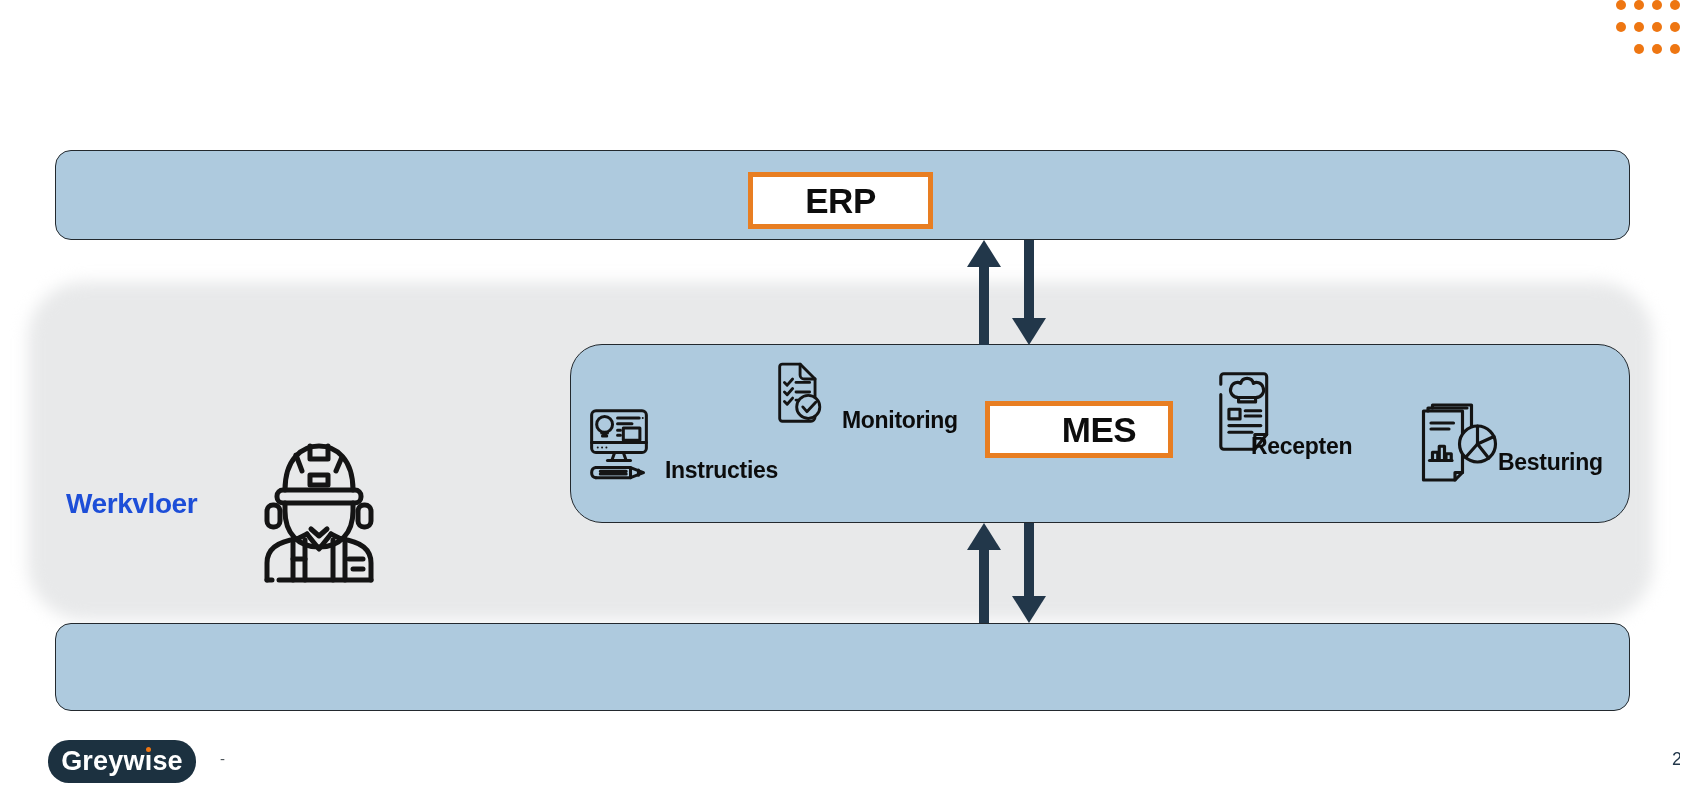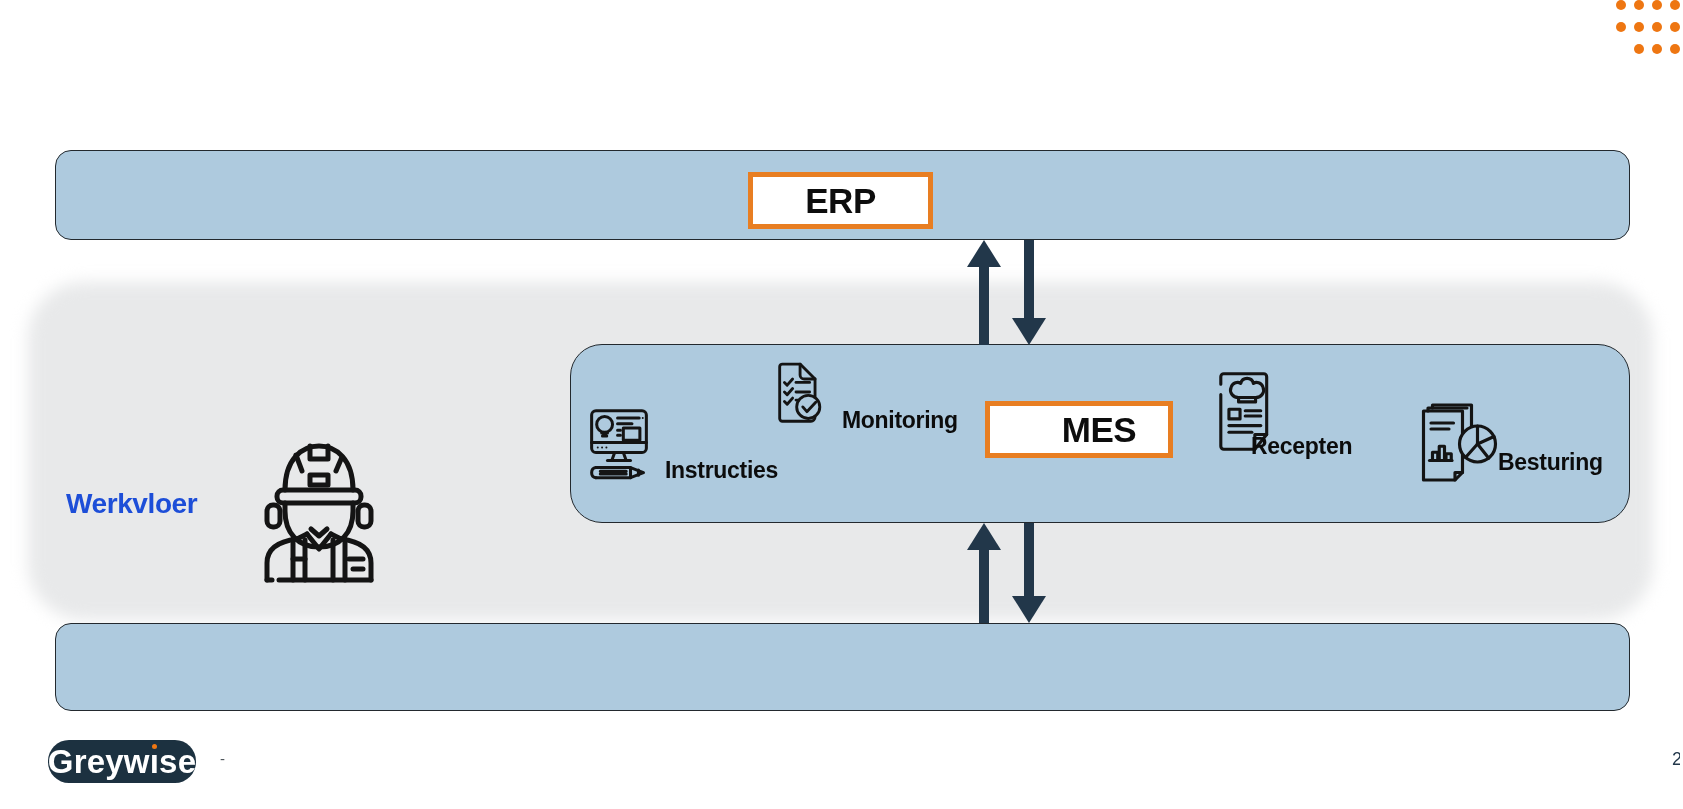--- a/index.html
+++ b/index.html
@@ -56,21 +56,21 @@
   .feat-icon{position:absolute;z-index:3;}
   .zone-label{
     position:absolute;left:66px;top:488px;font-weight:700;font-size:28px;
     letter-spacing:-0.4px;color:#1d4ed8;z-index:3;
   }
   .worker{position:absolute;left:258px;top:433px;z-index:3;}
   
   .brand{
     position:absolute;left:48px;top:740px;width:148px;height:43px;background:#1C3140;
     border-radius:21px;display:flex;align-items:center;justify-content:center;
-    color:#ffffff;font-weight:700;font-size:33px;letter-spacing:0.2px;z-index:3;
+    color:#ffffff;font-weight:700;font-size:27px;letter-spacing:0.2px;z-index:3;
   }
   .i-wrap{position:relative;display:inline-block;}
   .i-dot{position:absolute;left:50%;margin-left:-2.5px;top:1px;width:5px;height:5px;border-radius:50%;background:#EE7612;}
   .footer-sep{position:absolute;left:220px;top:750px;font-size:15px;color:#50575c;z-index:3;}
   .page-num{
     position:absolute;left:1672px;top:749px;width:8px;height:24px;overflow:hidden;
     font-size:18px;font-weight:400;color:#22374A;z-index:3;
   }
   svg{display:block;}
 </style>

